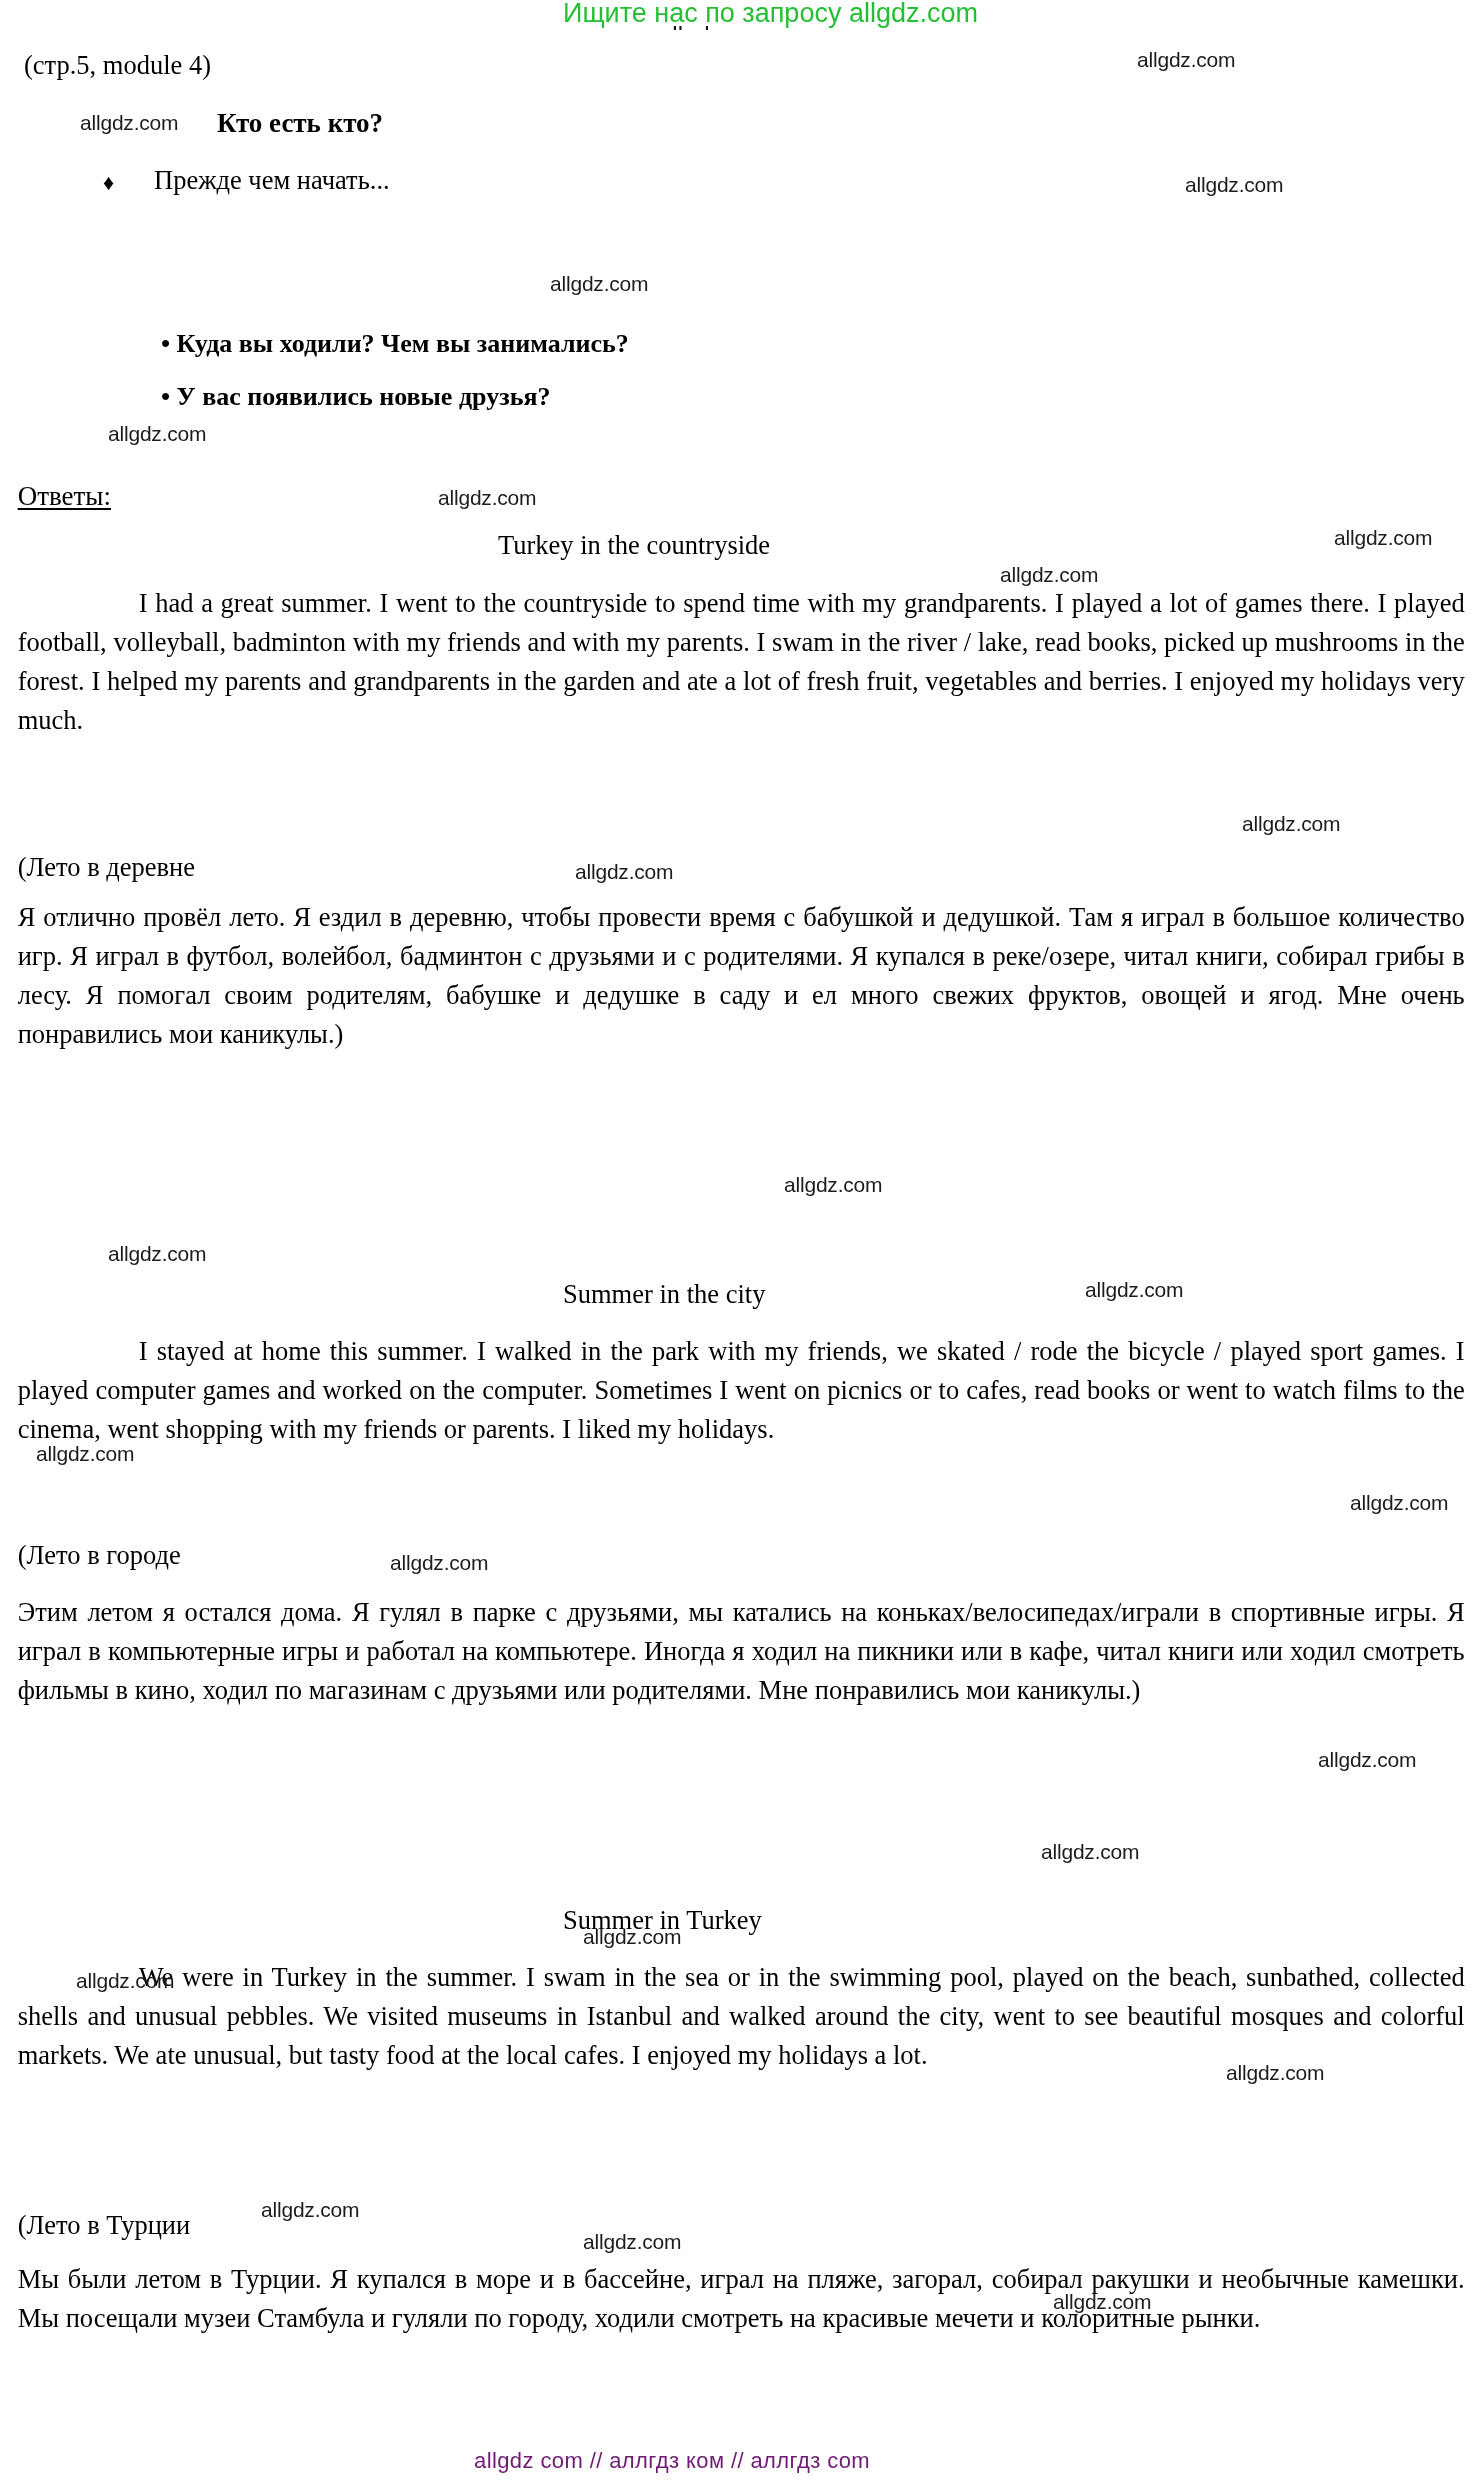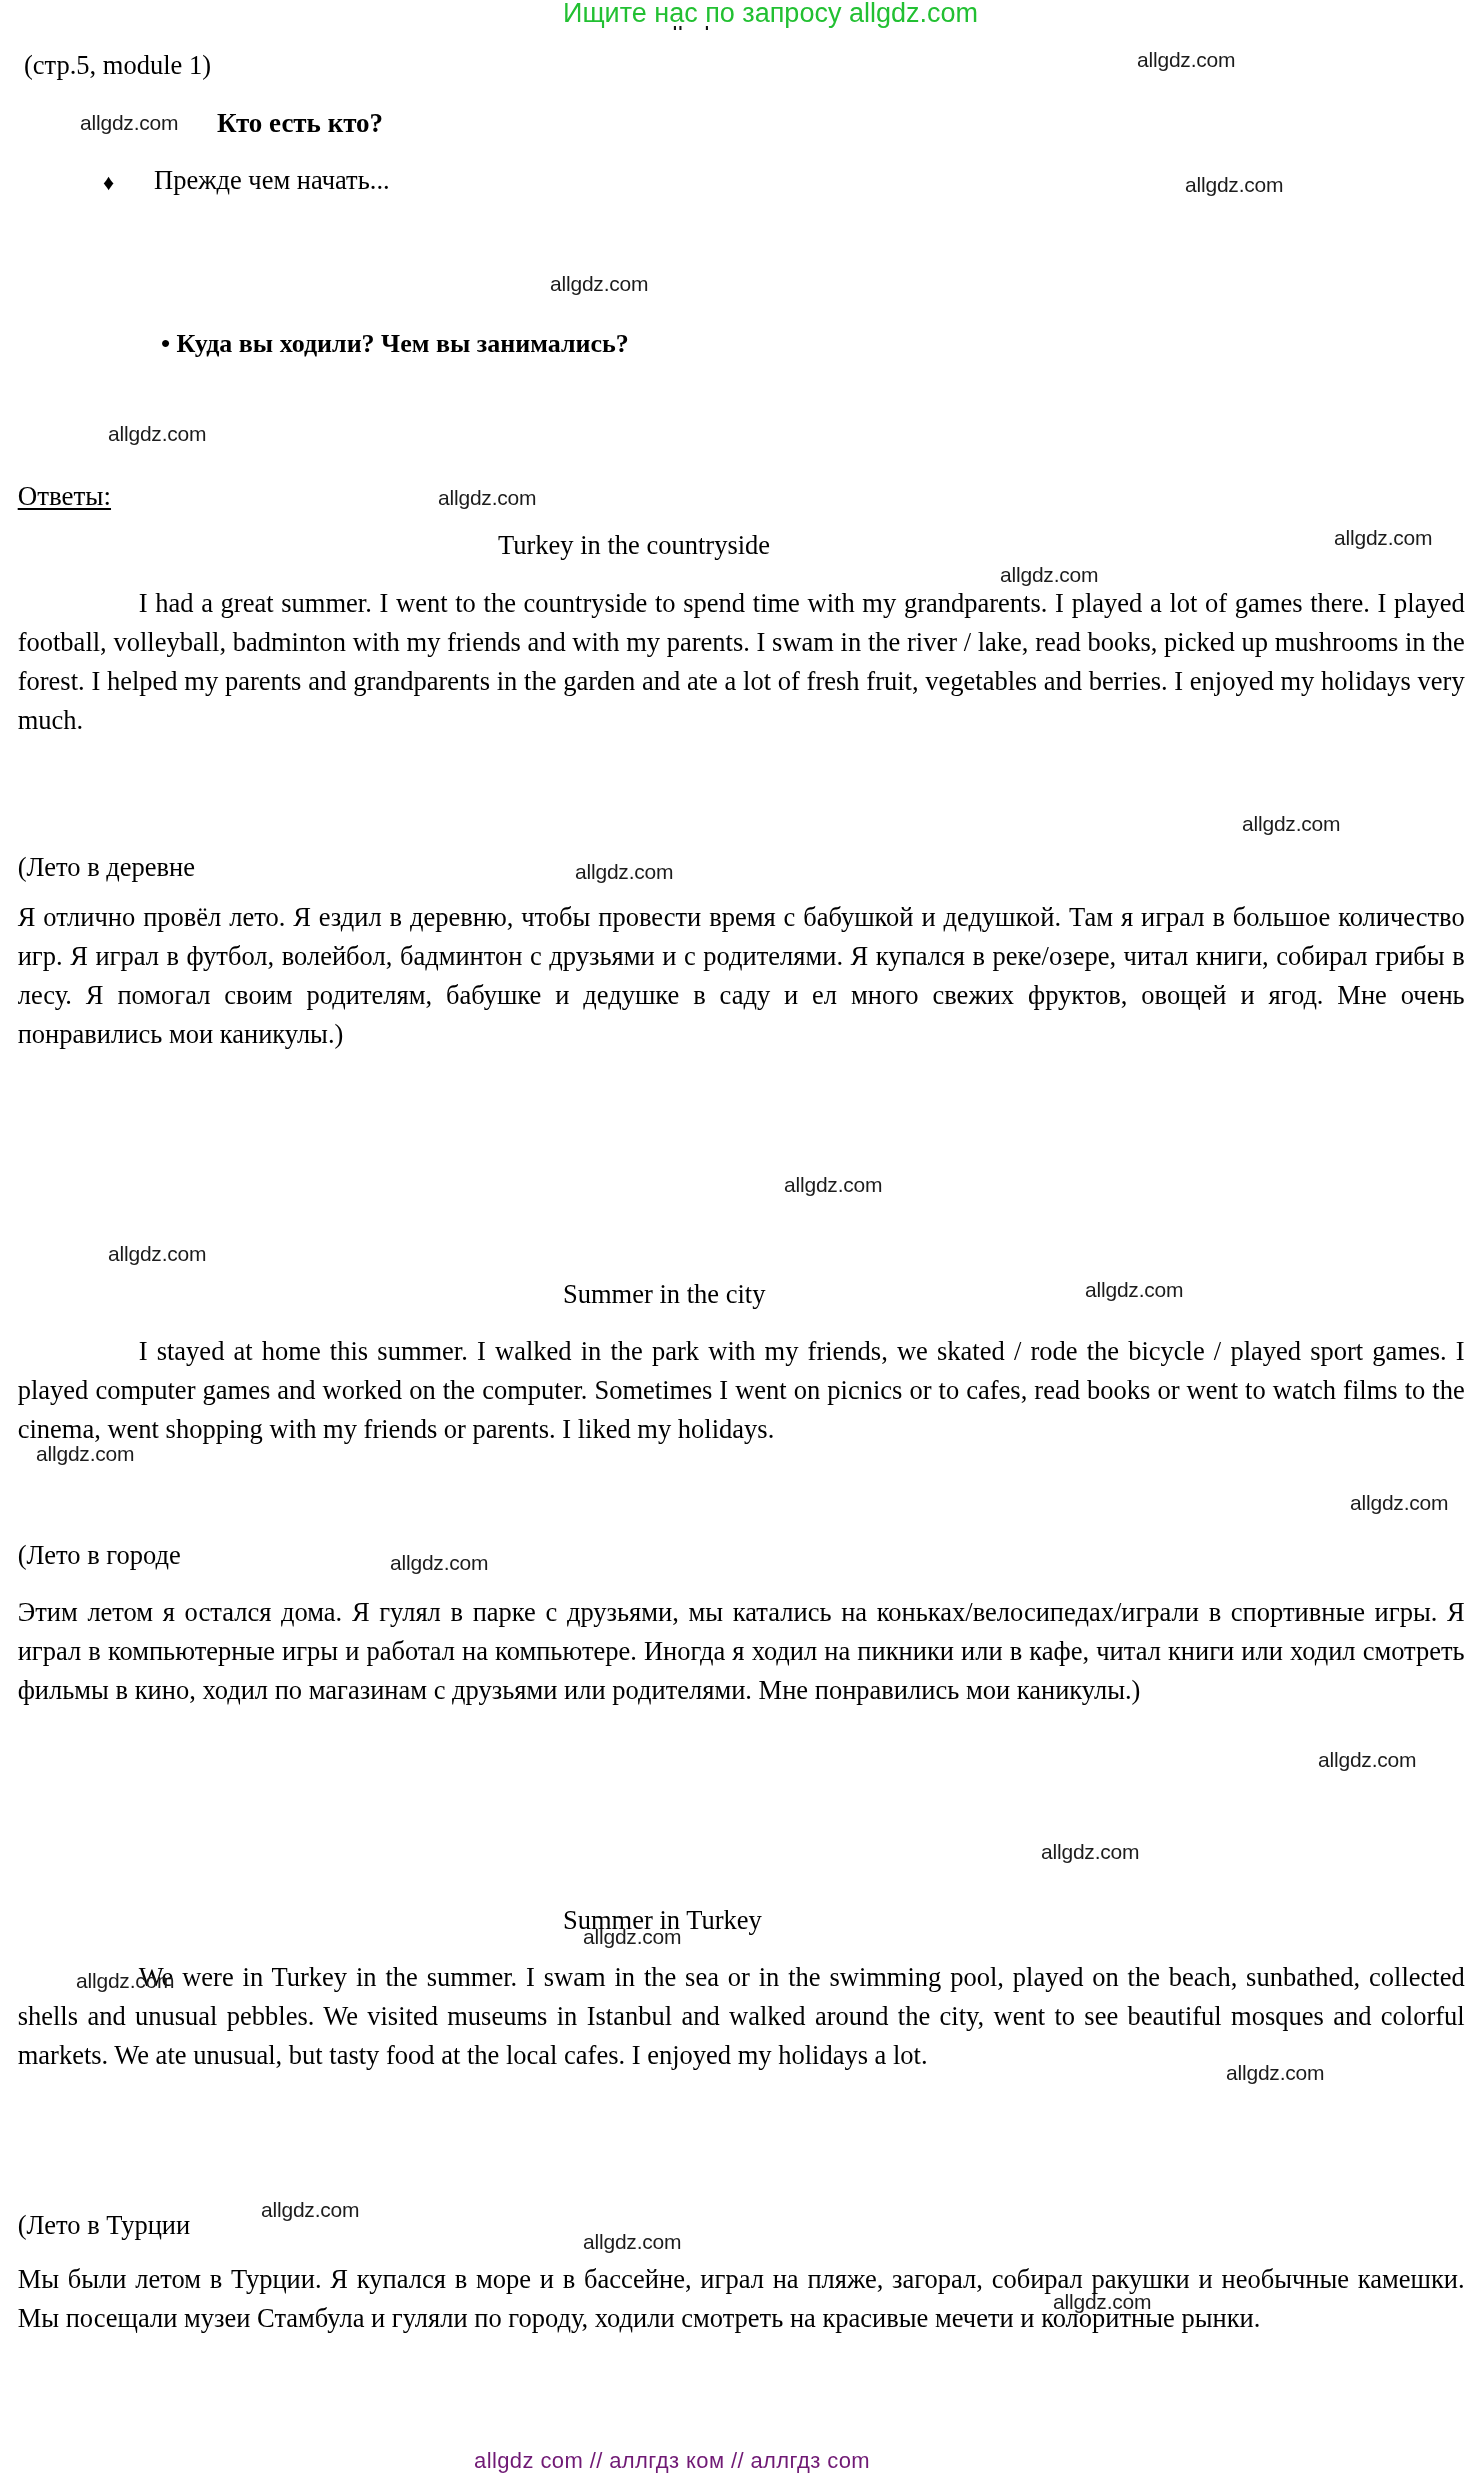--- a/index.html
+++ b/index.html
@@ -94,28 +94,29 @@
 </style>
 </head>
 <body>
 
 <div class="page">
 
   <div class="wm-green" style="left:563px; top:-1.6px;">Ищите нас по запросу allgdz.com</div>
 
   <div class="wm-clipped" style="left:659px; top:21px;">allgdz.com</div>
 
-  <div class="tx serif-reg page-ref" style="left:24px; top:50px;">(стр.5, module 1)</div>
+  <div class="tx serif-reg page-ref" style="left:24px; top:50px;">(стр.5, module 4)</div>
 
   <div class="tx serif-bold head-main" style="left:217px; top:108px;">Кто есть кто?</div>
 
   <div class="tx serif-bold diamond" style="left:103px; top:170px;">♦</div>
   <div class="tx serif-bold head-sub" style="left:154px; top:165px;">Прежде чем начать...</div>
 
   <div class="para serif-bold bullet-q" style="left:161px; top:325px; width:1121px;">• Куда вы ходили? Чем вы занимались?</div>
+  <div class="para serif-bold bullet-q" style="left:161px; top:378px; width:1121px;">• У вас появились новые друзья?</div>
 
   <div class="tx serif-reg answers-label" style="left:17.7px; top:481px;text-align:right;">Ответы:</div>
 
   <div class="tx serif-reg section-title" style="left:498px; top:530px;">Turkey in the countryside</div>
 
   <div class="para serif-reg body-en" style="left:17.7px; top:584px; width:1447px; text-indent:121px;">I had a great summer. I went to the countryside to spend time with my grandparents. I played a lot of games there. I played football, volleyball, badminton with my friends and with my parents. I swam in the river / lake, read books, picked up mushrooms in the forest. I helped my parents and grandparents in the garden and ate a lot of fresh fruit, vegetables and berries. I enjoyed my holidays very much.</div>
 
   <div class="tx serif-reg body-ru" style="left:17.7px; top:852px;">(Лето в деревне</div>
 
   <div class="para serif-reg body-ru" style="left:17.7px; top:898px; width:1447px;">Я отлично провёл лето. Я ездил в деревню, чтобы провести время с бабушкой и дедушкой. Там я играл в большое количество игр. Я играл в футбол, волейбол, бадминтон с друзьями и с родителями. Я купался в реке/озере, читал книги, собирал грибы в лесу. Я помогал своим родителям, бабушке и дедушке в саду и ел много свежих фруктов, овощей и ягод. Мне очень понравились мои каникулы.)</div>

